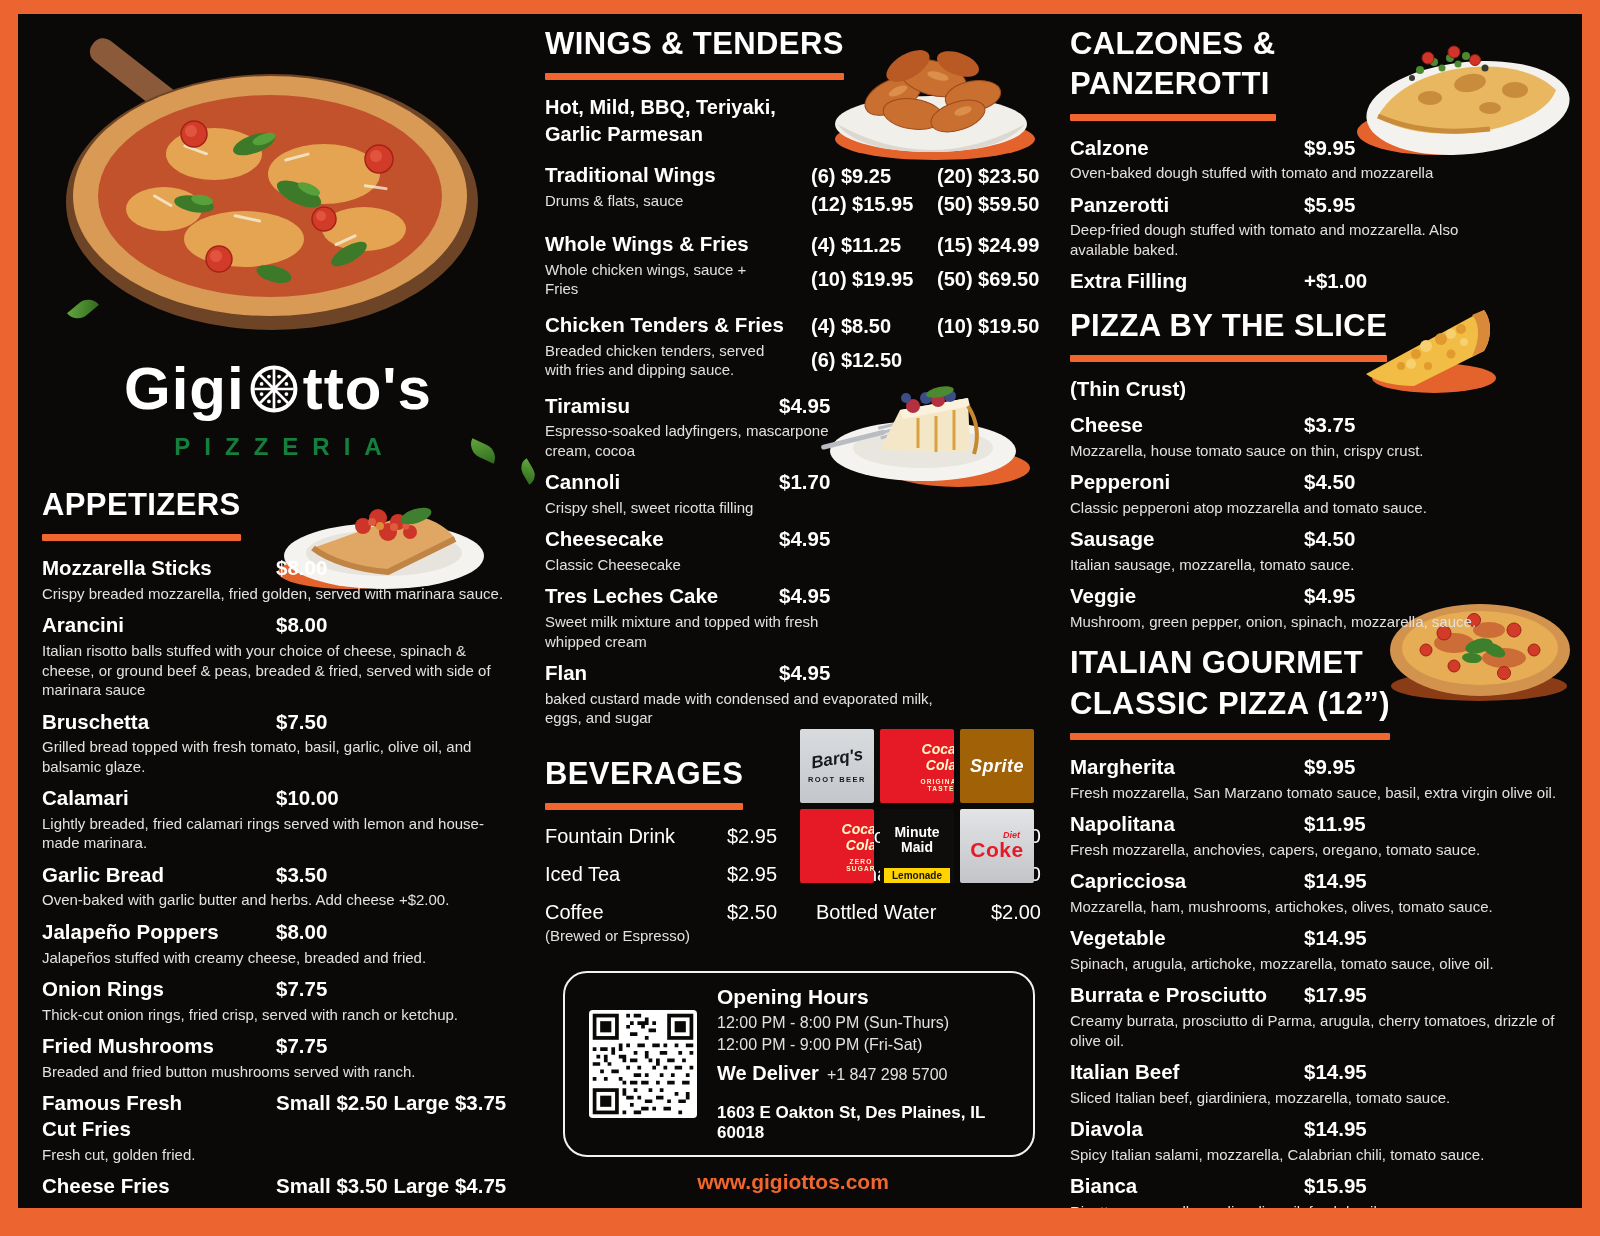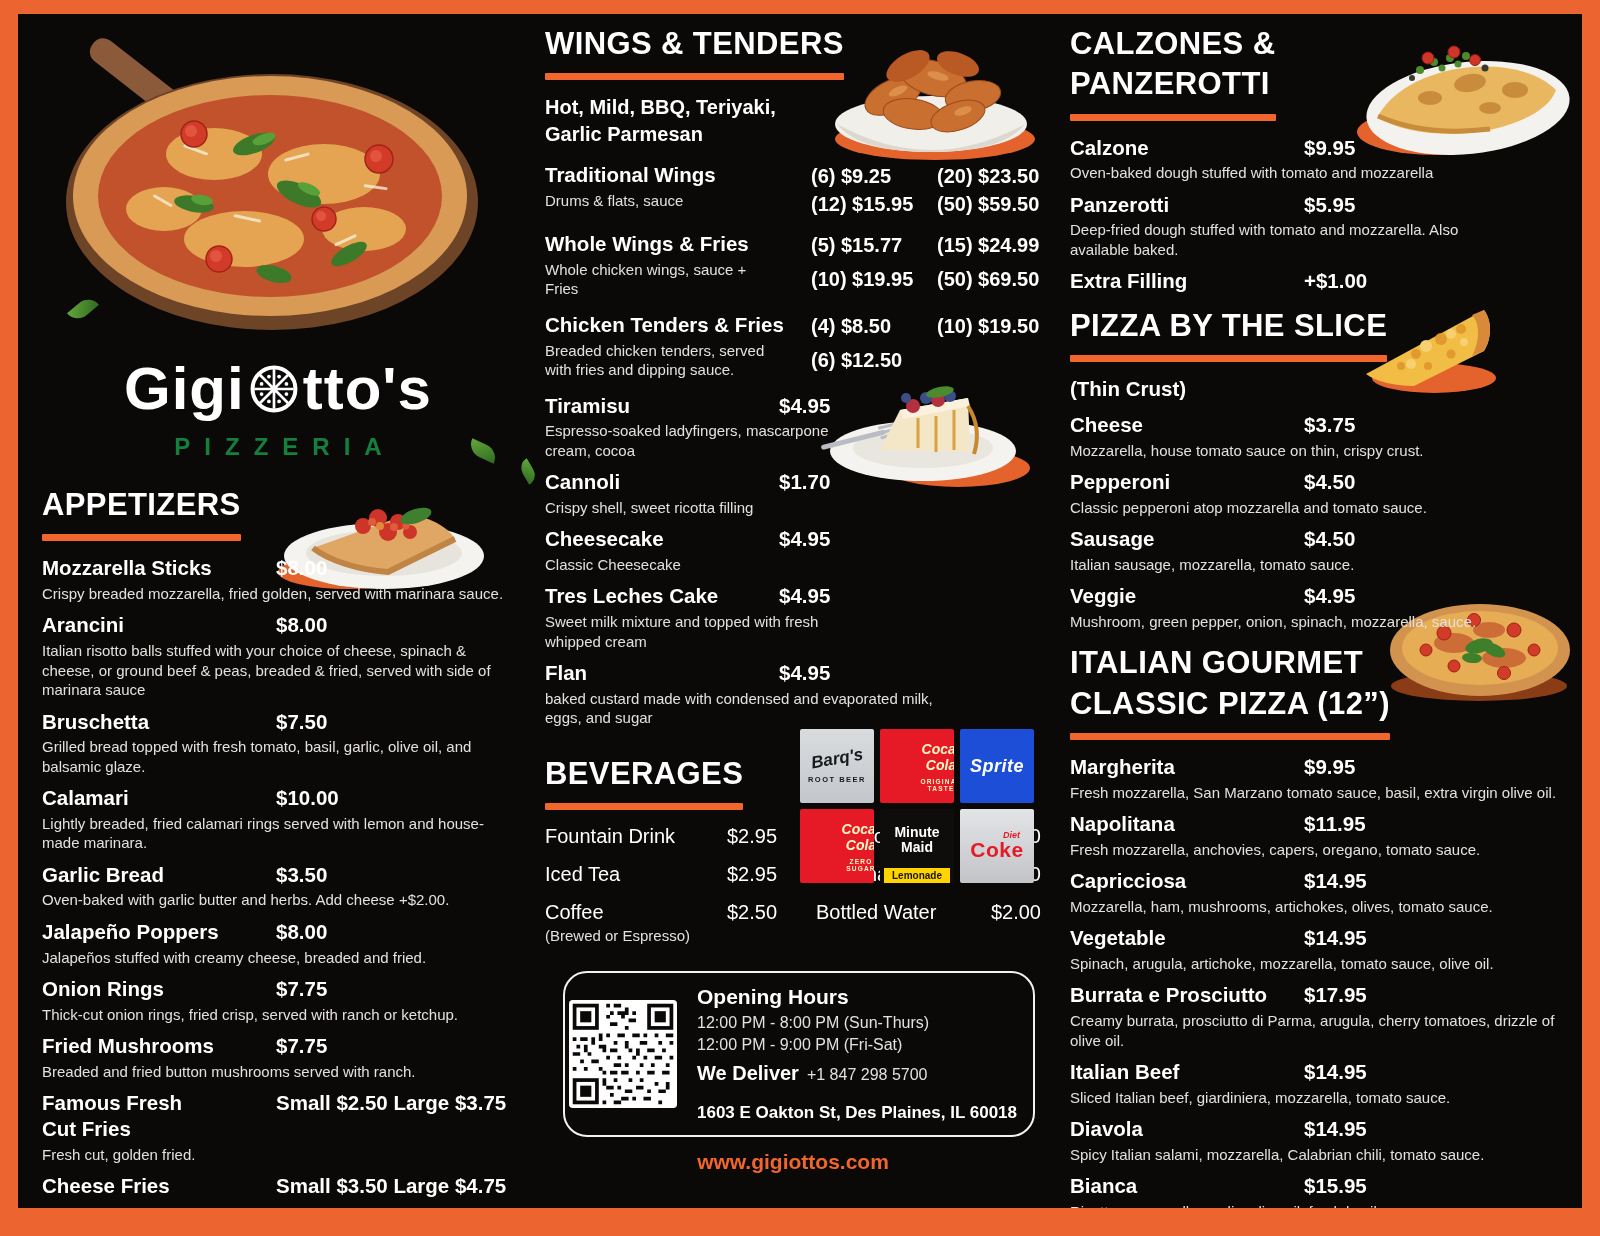--- a/index.html
+++ b/index.html
@@ -61,33 +61,33 @@
 
   
   .soda-grid{position:absolute;left:782px;top:715px;display:grid;grid-template-columns:repeat(3,74px);grid-auto-rows:74px;gap:6px;}
   .tile{border-radius:2px;display:flex;flex-direction:column;align-items:center;justify-content:center;overflow:hidden;text-align:center;}
   .tile-barqs{background:linear-gradient(180deg,#d9dcdf,#c3c7cb);color:#17191c;}
   .tile-barqs .main{font-style:italic;font-weight:bold;font-size:17px;transform:rotate(-10deg);}
   .tile-barqs .sub{font-size:7.5px;font-weight:bold;letter-spacing:1.5px;margin-top:6px;}
   .tile-coke,.tile-zero{background:#e61a27;color:#fef9c3;padding-left:48px;}
   .tile-coke .main,.tile-zero .main{font-style:italic;font-weight:bold;font-size:14px;}
   .tile-coke .sub,.tile-zero .sub{font-size:6.5px;font-weight:bold;letter-spacing:1.2px;margin-top:5px;}
-  .tile-sprite{background:#1d4ed8;color:#fff;}
+  .tile-sprite{background:#a16207;color:#fff;}
   .tile-sprite .main{font-style:italic;font-weight:bold;font-size:18px;letter-spacing:.5px;}
   .tile-mm{background:#0e0d0b;color:#fff;position:relative;justify-content:flex-start;padding-top:16px;}
   .tile-mm .main{font-weight:bold;font-size:14px;line-height:1.1;width:50px;}
   .tile-mm .sub{position:absolute;bottom:0;left:4px;right:4px;background:#ffd400;color:#171512;font-size:10px;font-weight:bold;padding:2px 0;}
   .tile-diet{background:linear-gradient(180deg,#e3e4e6,#c2c4c8);color:#e61a27;}
   .tile-diet .sub{font-style:italic;font-size:9px;font-weight:bold;align-self:flex-end;margin-right:14px;}
   .tile-diet .main{font-weight:bold;font-size:21px;letter-spacing:.5px;margin-top:-2px;}
 
   
   .info-box{
     margin:14px 0 0 18px;width:472px;min-height:138px;border:2.5px solid #f4f2ef;border-radius:24px;
-    display:flex;align-items:center;padding:12px 4px;gap:20px;
+    display:flex;align-items:center;padding:12px 24px;gap:20px;
   }
   .qr{width:108px;height:108px;flex:none;}
   .hours-title{font-size:21px;font-weight:bold;margin-bottom:3px;}
   .hours-line{font-size:16px;color:var(--muted);line-height:1.35;}
   .deliver-line{margin-top:7px;font-size:16px;color:var(--muted);}
   .deliver-line b{font-size:20px;color:#fff;margin-right:8px;}
   .addr{font-size:17px;font-weight:bold;margin-top:18px;color:#fff;}
   .website{display:block;margin-top:13px;text-align:center;font-size:21px;font-weight:bold;color:var(--accent);text-decoration:none;}
 
   
@@ -395,21 +395,21 @@
         <span class="wprice">(6) $9.25</span>
           <span class="wprice">(20) $23.50</span>
         <span class="wprice">(12) $15.95</span>
           <span class="wprice">(50) $59.50</span>
       </div>
       <div class="witem">
         <div class="wleft">
             <div class="iname">Whole Wings &amp; Fries</div>
             <div class="idesc" style="max-width:210px">Whole chicken wings, sauce + Fries</div>
           </div>
-        <span class="wprice">(5) $15.77</span>
+        <span class="wprice">(4) $11.25</span>
           <span class="wprice">(15) $24.99</span>
         <span class="wprice">(10) $19.95</span>
           <span class="wprice">(50) $69.50</span>
       </div>
       <div class="witem">
         <div class="wleft">
             <div class="iname">Chicken Tenders &amp; Fries</div>
             <div class="idesc" style="max-width:220px">Breaded chicken tenders, served with fries and dipping sauce.</div>
           </div>
         <span class="wprice">(4) $8.50</span>

